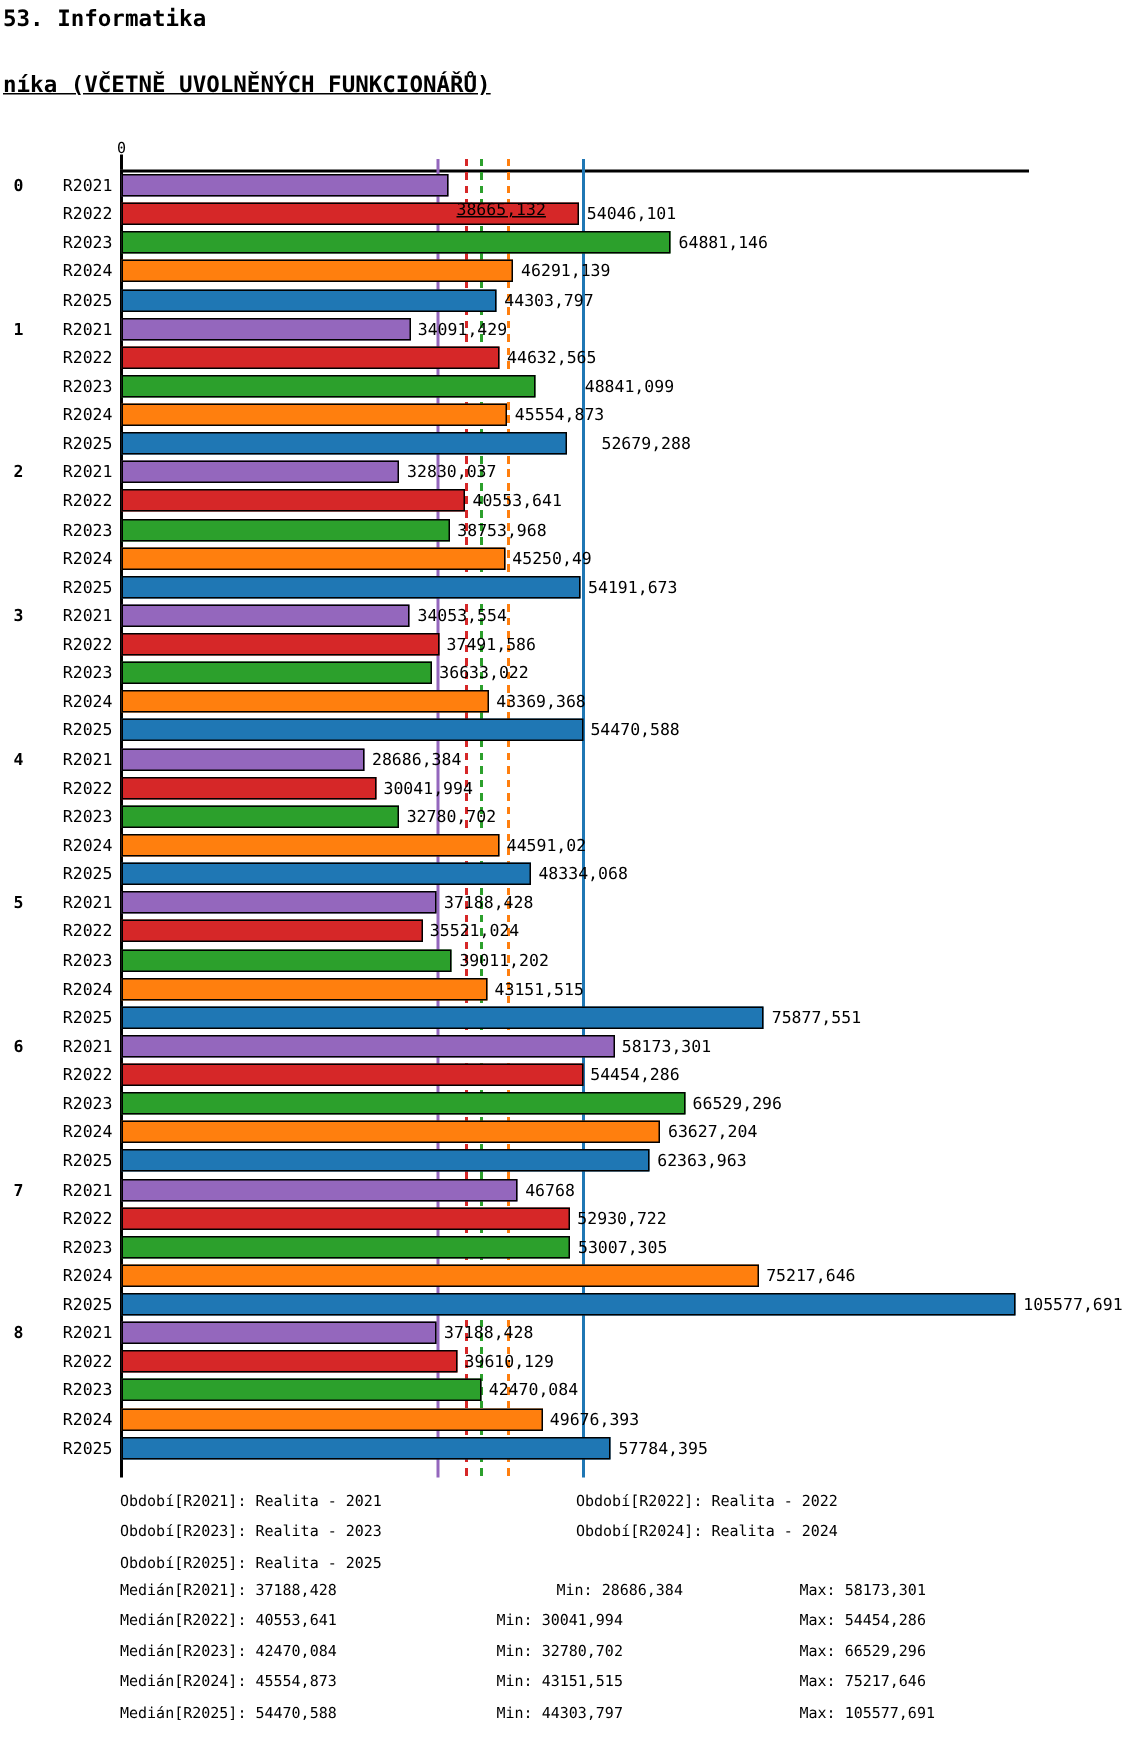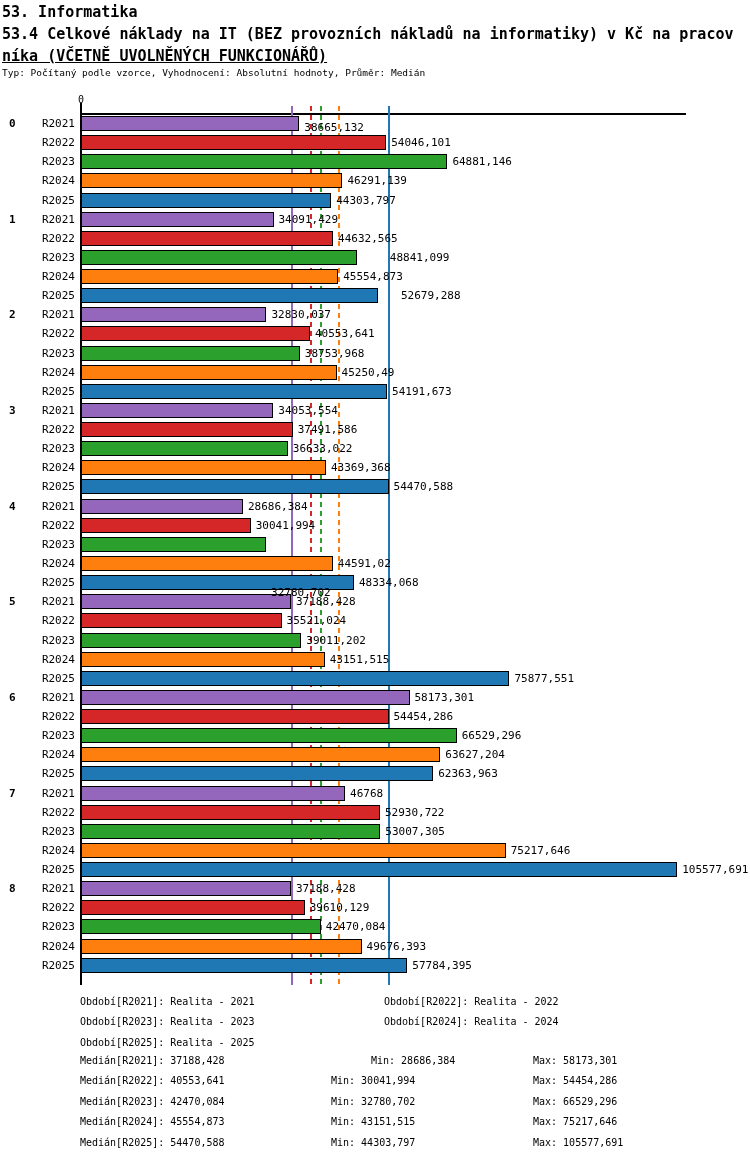--- a/index.html
+++ b/index.html
@@ -21,39 +21,37 @@
   .row-label{position:absolute;font-size:11px;line-height:15px;text-align:right;z-index:2;}
   .group-label{position:absolute;font-size:11px;font-weight:bold;line-height:15px;z-index:2;}
   .value-label{position:absolute;font-size:11px;line-height:15px;z-index:3;}
   .legend-item{position:absolute;font-size:10px;line-height:13px;white-space:pre;}
 </style>
 </head>
 <body>
 
 <div class="page">
   <div class="abs title" style="top:3px;">53. Informatika</div>
-  <div class="abs title" style="top:25px;">53.4 Celkové náklady na IT (BEZ provozních nákladů na informatiky) v Kč na pracov</div>
   <div class="abs title" style="top:47px;text-decoration:underline;">níka (VČETNĚ UVOLNĚNÝCH FUNKCIONÁŘŮ)</div>
-  <div class="abs subtitle" style="top:67px;">Typ: Počítaný podle vzorce, Vyhodnocení: Absolutní hodnoty, Průměr: Medián</div>
 
   <div class="chart">
     <div class="origin-label" style="left:74px;top:5px;width:14px;">0</div>
     <div class="tick" style="left:80px;top:13px;height:10px;"></div>
     <div class="axis-top" style="left:80px;top:23px;width:606px;"></div>
     <div class="axis-y" style="left:80px;top:23px;height:872px;"></div>
     <div id="plot">
         <div class="median-line" style="left: 290.503px; top: 16px; height: 879px; background: rgb(148, 103, 189);"></div>
         <div class="median-line" style="left: 309.506px; top: 16px; height: 879px; background-image: repeating-linear-gradient(rgb(214, 39, 40) 0px, rgb(214, 39, 40) 5px, transparent 5px, transparent 9px);"></div>
         <div class="median-line" style="left: 320.329px; top: 16px; height: 879px; background-image: repeating-linear-gradient(rgb(44, 160, 44) 0px, rgb(44, 160, 44) 5px, transparent 5px, transparent 9px);"></div>
         <div class="median-line" style="left: 337.748px; top: 16px; height: 879px; background-image: repeating-linear-gradient(rgb(255, 127, 14) 0px, rgb(255, 127, 14) 5px, transparent 5px, transparent 9px);"></div>
         <div class="median-line" style="left: 388.095px; top: 16px; height: 879px; background: rgb(31, 119, 180);"></div>
         <div class="group-label" style="left: 9px; top: 26px; width: 14px;">0</div>
         <div class="row-label" style="left: 28px; top: 26px; width: 47px;">R2021</div>
         <div class="bar" style="left: 81px; top: 26px; width: 218.342px; background: rgb(148, 103, 189);"></div>
-        <div class="value-label" style="left: 304.342px; top: 30px;">38665,132</div>
+        <div class="value-label" style="left: 304.342px; top: 42px; text-decoration: underline;">38665,132</div>
         <div class="row-label" style="left: 28px; top: 45.13px; width: 47px;">R2022</div>
         <div class="bar" style="left: 81px; top: 45.13px; width: 305.198px; background: rgb(214, 39, 40);"></div>
         <div class="value-label" style="left: 391.198px; top: 45.13px;">54046,101</div>
         <div class="row-label" style="left: 28px; top: 64.26px; width: 47px;">R2023</div>
         <div class="bar" style="left: 81px; top: 64.26px; width: 366.384px; background: rgb(44, 160, 44);"></div>
         <div class="value-label" style="left: 452.384px; top: 64.26px;">64881,146</div>
         <div class="row-label" style="left: 28px; top: 83.39px; width: 47px;">R2024</div>
         <div class="bar" style="left: 81px; top: 83.39px; width: 261.406px; background: rgb(255, 127, 14);"></div>
         <div class="value-label" style="left: 347.406px; top: 83.39px;">46291,139</div>
         <div class="row-label" style="left: 28px; top: 102.52px; width: 47px;">R2025</div>
@@ -109,21 +107,21 @@
         <div class="value-label" style="left: 393.595px; top: 389.47px;">54470,588</div>
         <div class="group-label" style="left: 9px; top: 408.6px; width: 14px;">4</div>
         <div class="row-label" style="left: 28px; top: 408.6px; width: 47px;">R2021</div>
         <div class="bar" style="left: 81px; top: 408.6px; width: 161.992px; background: rgb(148, 103, 189);"></div>
         <div class="value-label" style="left: 247.992px; top: 408.6px;">28686,384</div>
         <div class="row-label" style="left: 28px; top: 427.73px; width: 47px;">R2022</div>
         <div class="bar" style="left: 81px; top: 427.73px; width: 169.647px; background: rgb(214, 39, 40);"></div>
         <div class="value-label" style="left: 255.647px; top: 427.73px;">30041,994</div>
         <div class="row-label" style="left: 28px; top: 446.86px; width: 47px;">R2023</div>
         <div class="bar" style="left: 81px; top: 446.86px; width: 185.113px; background: rgb(44, 160, 44);"></div>
-        <div class="value-label" style="left: 271.113px; top: 446.86px; margin-top: 48px;">32780,702</div>
+        <div class="value-label" style="left: 271.113px; top: 446.86px;">32780,702</div>
         <div class="row-label" style="left: 28px; top: 465.99px; width: 47px;">R2024</div>
         <div class="bar" style="left: 81px; top: 465.99px; width: 251.805px; background: rgb(255, 127, 14);"></div>
         <div class="value-label" style="left: 337.805px; top: 465.99px;">44591,02</div>
         <div class="row-label" style="left: 28px; top: 485.12px; width: 47px;">R2025</div>
         <div class="bar" style="left: 81px; top: 485.12px; width: 272.942px; background: rgb(31, 119, 180);"></div>
         <div class="value-label" style="left: 358.942px; top: 485.12px;">48334,068</div>
         <div class="group-label" style="left: 9px; top: 504.25px; width: 14px;">5</div>
         <div class="row-label" style="left: 28px; top: 504.25px; width: 47px;">R2021</div>
         <div class="bar" style="left: 81px; top: 504.25px; width: 210.003px; background: rgb(148, 103, 189);"></div>
         <div class="value-label" style="left: 296.003px; top: 504.25px;">37188,428</div>

